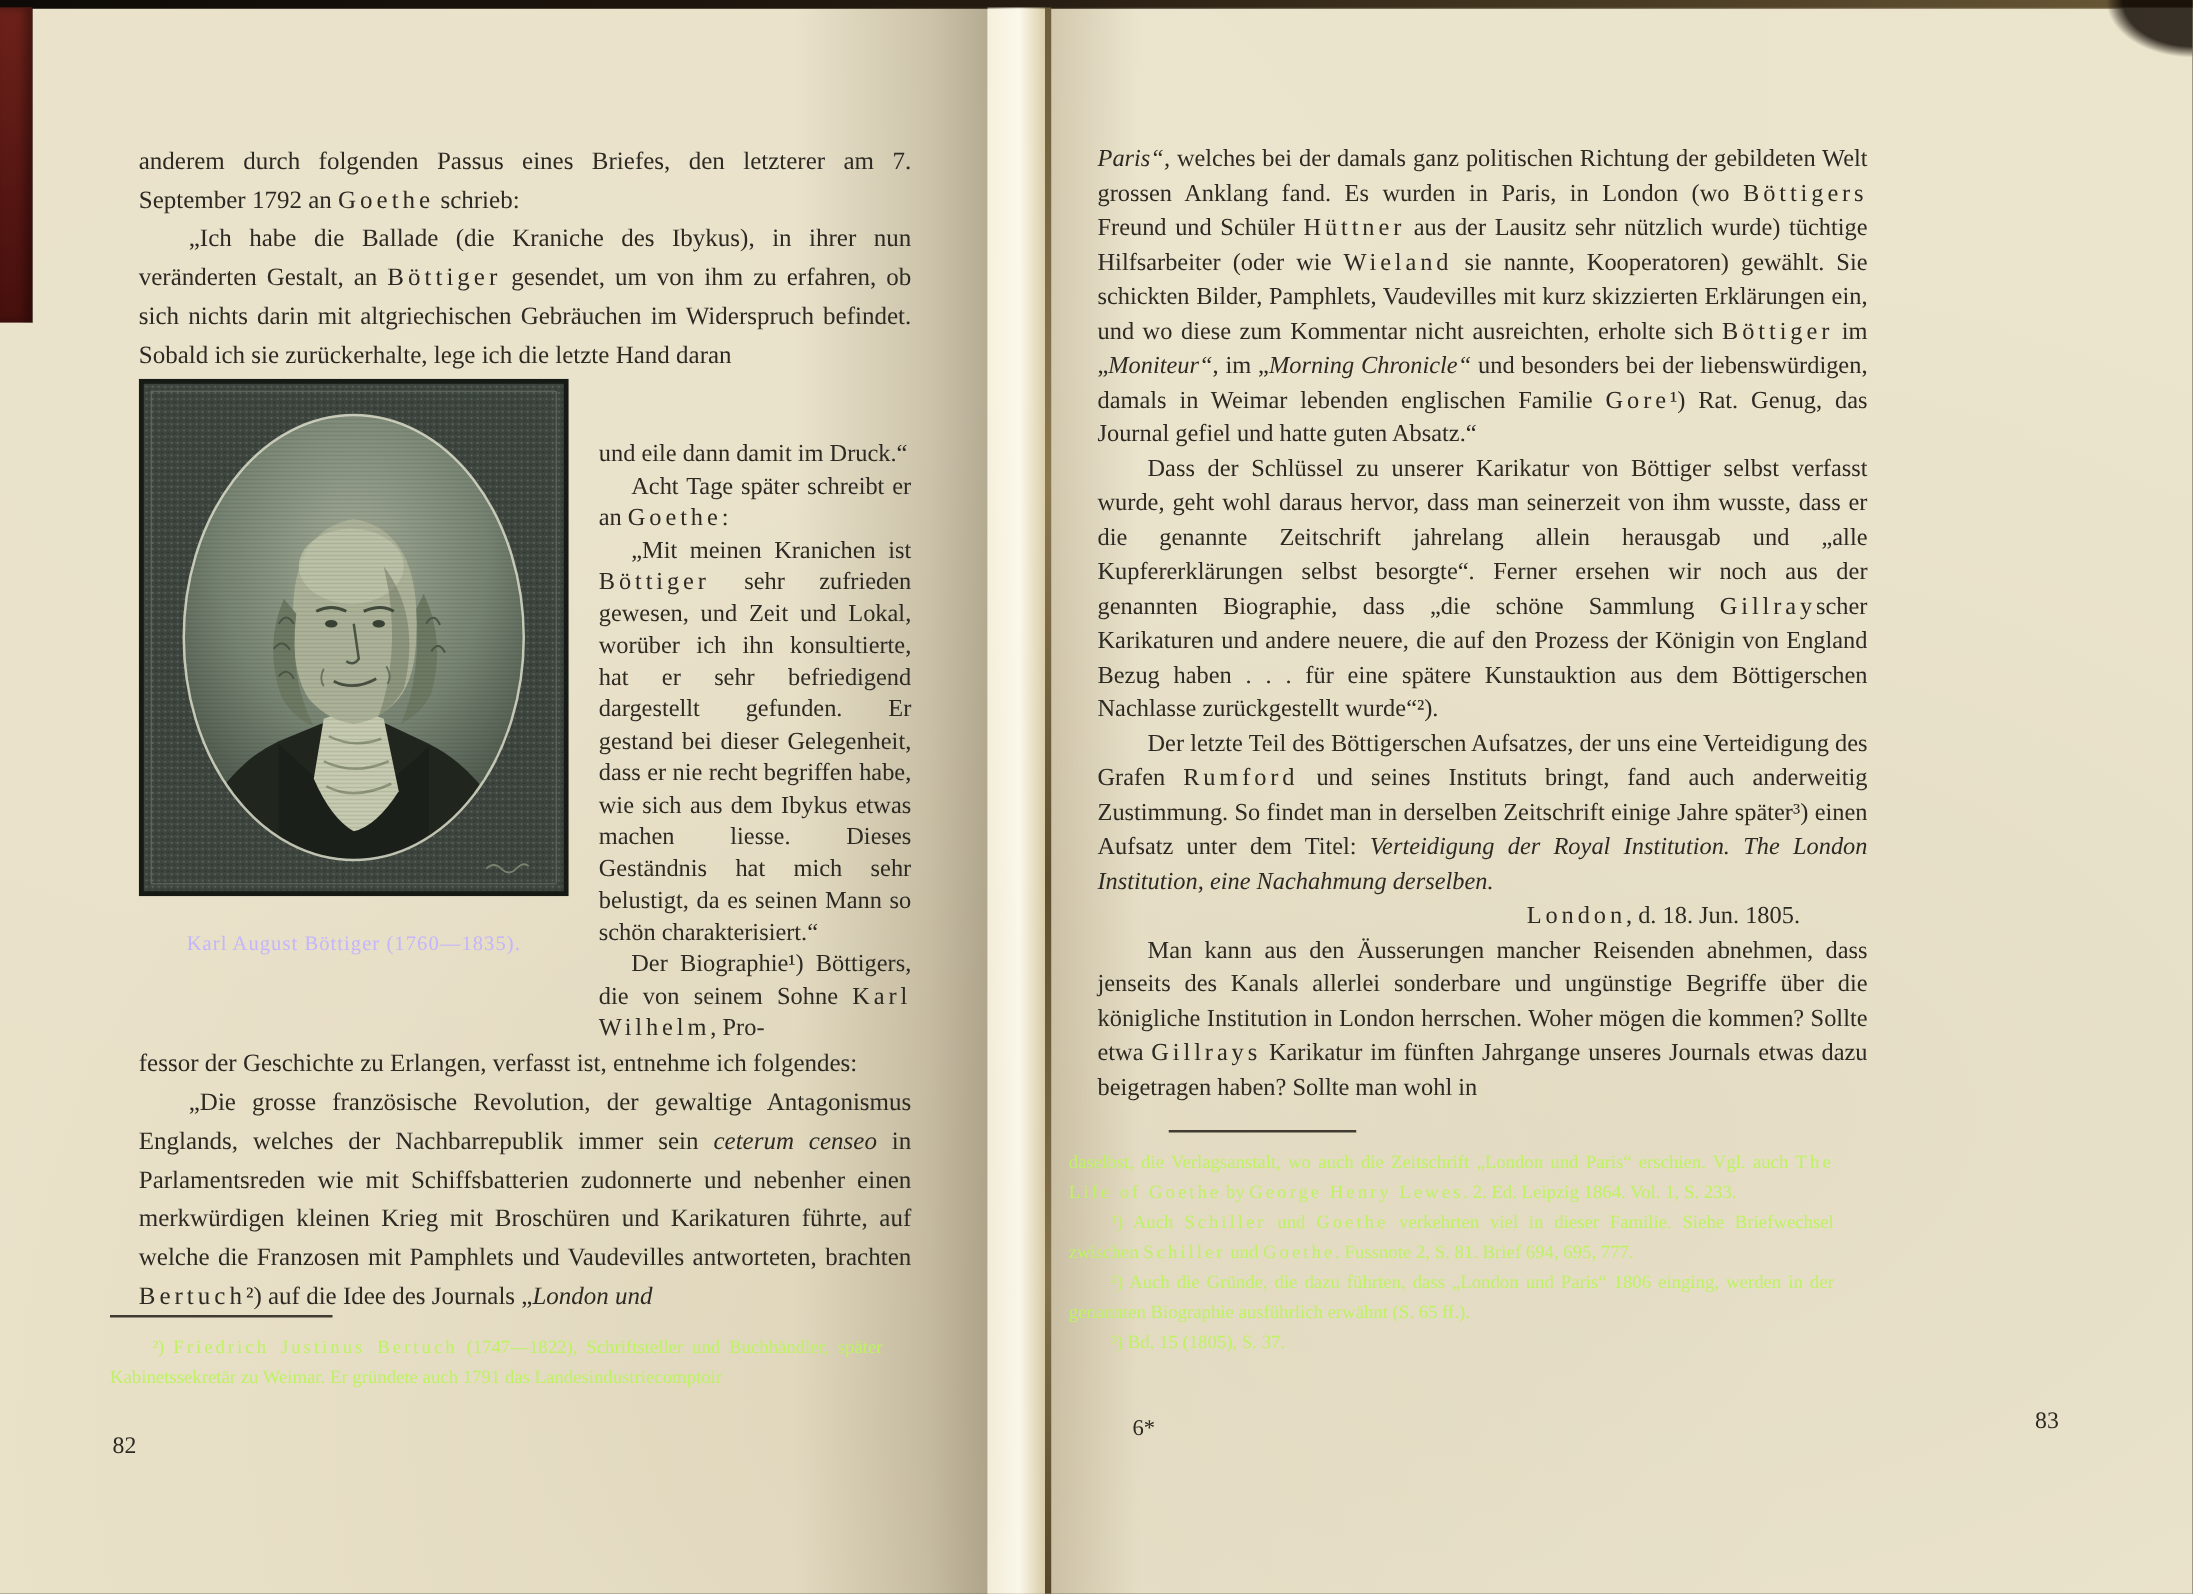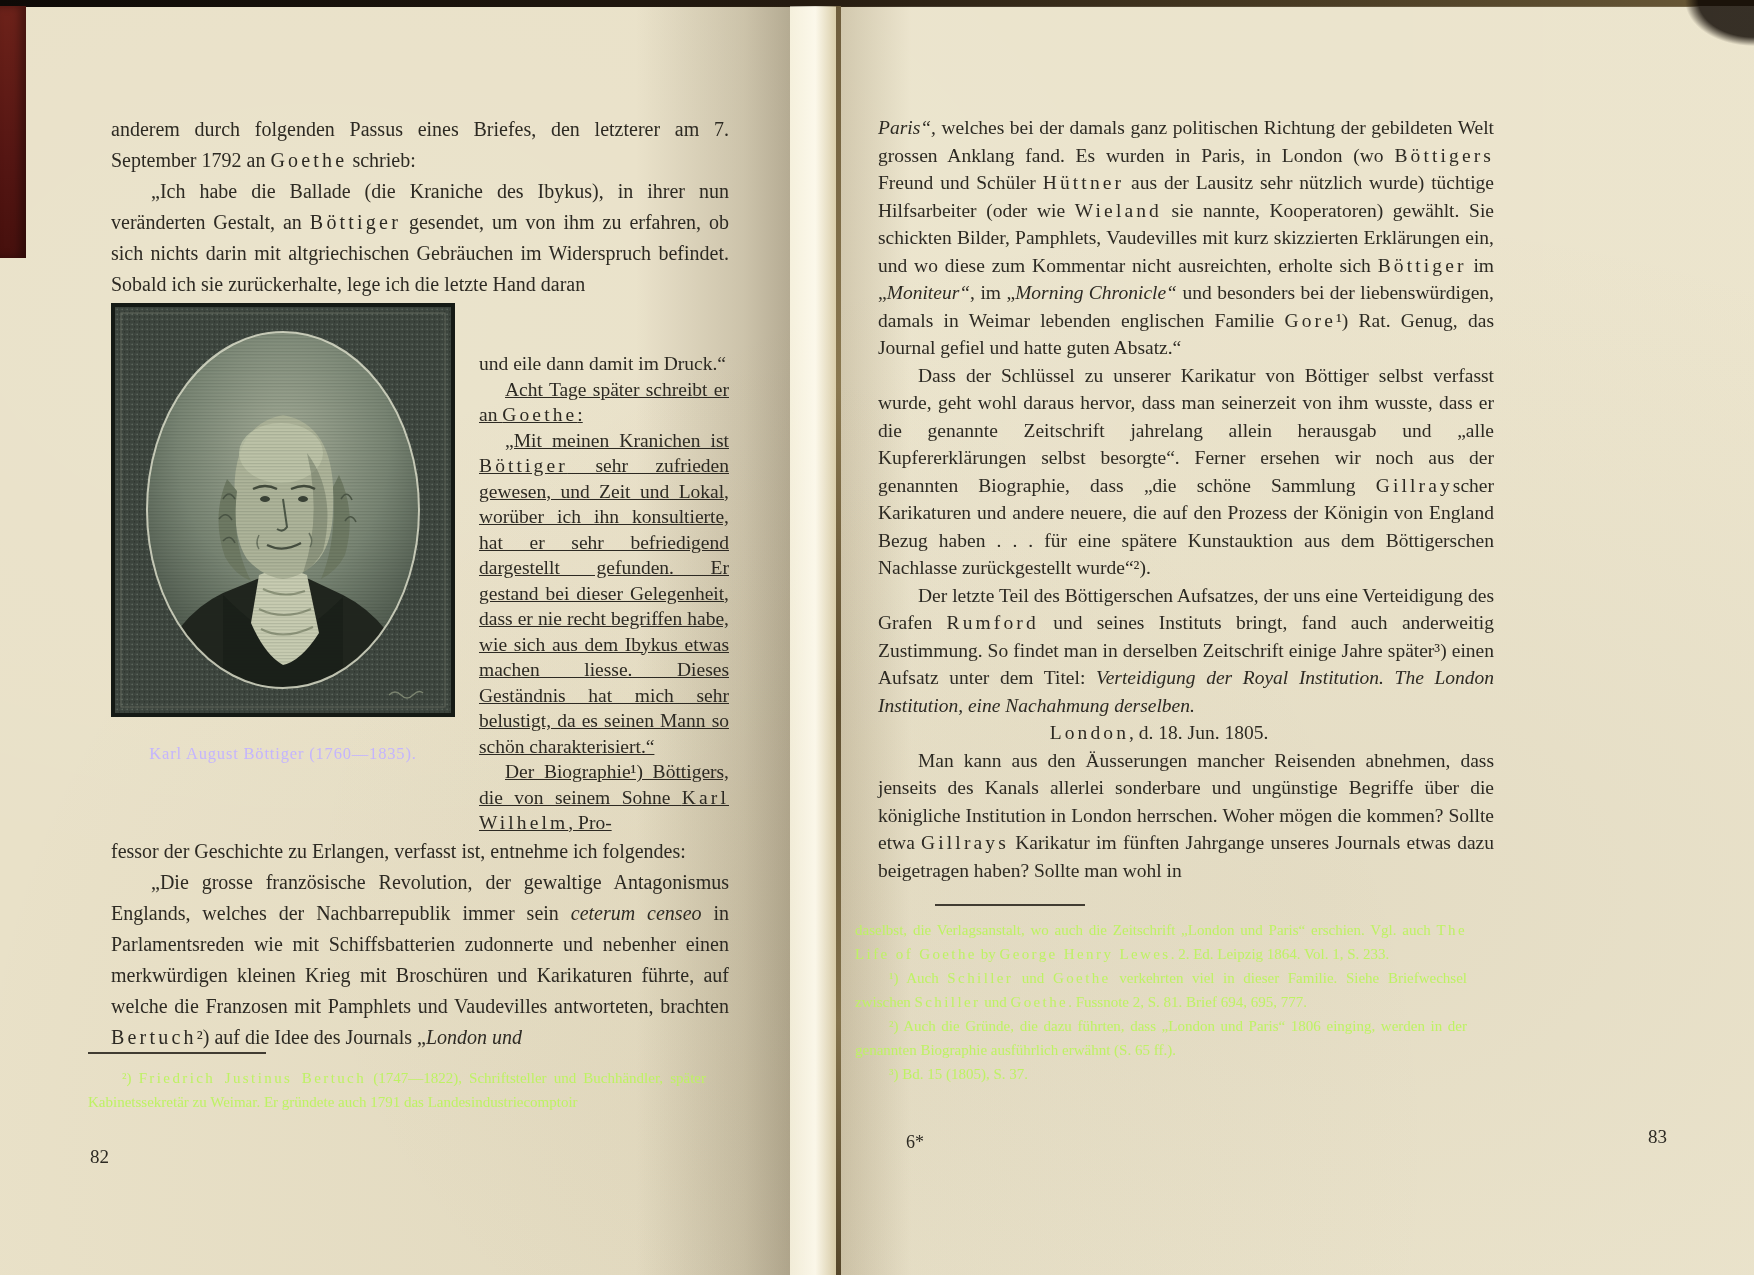--- a/index.html
+++ b/index.html
@@ -25,38 +25,38 @@
     background:linear-gradient(180deg,#6d221a,#551613 60%,#46100d);
     box-shadow:inset -6px 0 8px rgba(0,0,0,0.35);}
   .corner-tr{position:absolute;right:0;top:0;width:96px;height:64px;pointer-events:none;
     background:radial-gradient(ellipse 96px 64px at 100% 0, #1b130a 0 58%, rgba(27,19,10,0.45) 66%, transparent 72%);}
 
   .page-text{position:absolute;color:#2d2a23;text-align:justify;padding-left:23px;}
   .lp{left:88px;top:114px;width:618px;font-size:20px;line-height:31px;}
   .rp{left:855px;top:114px;width:616px;font-size:19.5px;line-height:27.5px;}
   p{margin:0;padding:0;}
   .ind{text-indent:40px;}
-  .ind2{text-indent:26px;text-decoration:underline;}
+  .ind2{text-indent:26px;}
   .ind3{text-indent:34px;}
   .media-row{display:flex;margin-top:3px;}
   figure{margin:0;width:344px;flex:0 0 344px;margin-right:24px;}
   figcaption{margin-top:12px;text-align:center;font-size:16.5px;letter-spacing:0.05em;color:#c4b5fd;}
   .side-col{flex:1;min-width:0;margin-top:48px;}
   .side-col p{font-size:19.5px;line-height:25.5px;}
   .seg-sp{letter-spacing:0.16em;}
   .seg-i{font-style:italic;}
-  .dateline{text-align:center;padding-right:54px;}
+  .dateline{text-align:right;padding-right:54px;}
   .fnblock{position:absolute;color:#bef264;text-align:justify;font-size:15px;line-height:24px;}
   .fnleft{left:88px;top:1052px;width:618px;}
   .fnright{left:855px;top:904px;width:612px;}
   .fnrule{border:0;border-top:2px solid #413c32;width:178px;margin:0 0 12px 0;}
   .fnright .fnrule{margin-left:80px;width:150px;}
   .pagenum{position:absolute;font-size:19px;color:#2d2a23;}
   .pn-left{left:90px;top:1146px;}
-  .pn-right{left:1628px;top:1126px;margin-left:20px;}
+  .pn-right{left:1628px;top:1126px;}
   .sigmark{position:absolute;left:906px;top:1132px;font-size:18px;color:#2d2a23;}
 </style>
 </head>
 <body>
 
 <div class="scene">
   <div class="paper"></div>
   <div class="edge-top"></div>
   <div class="edge-left"></div>
   <div class="corner-tr"></div>

